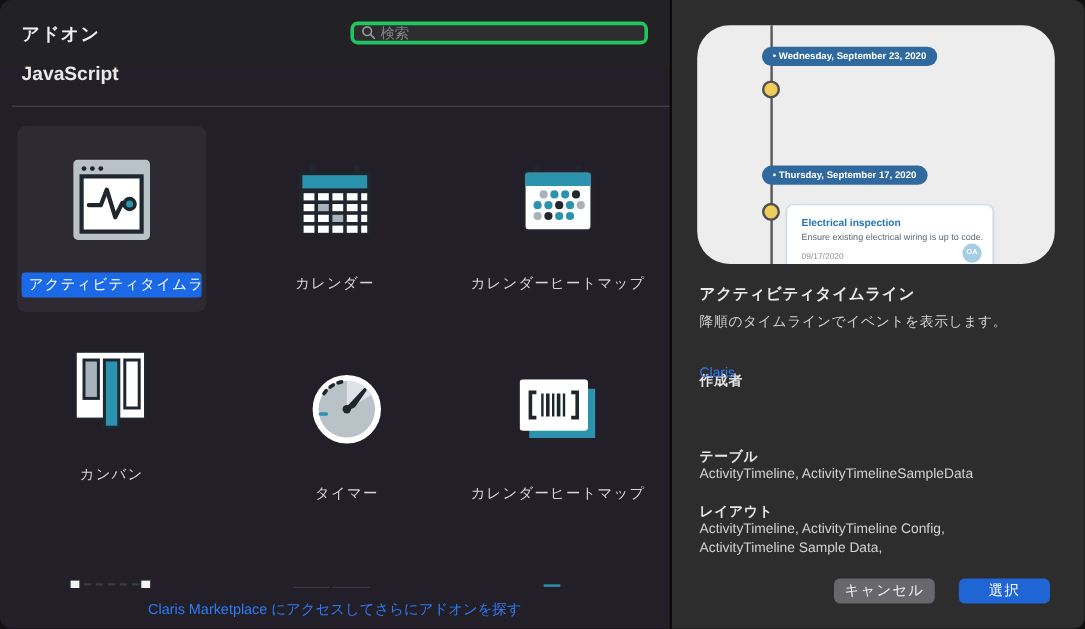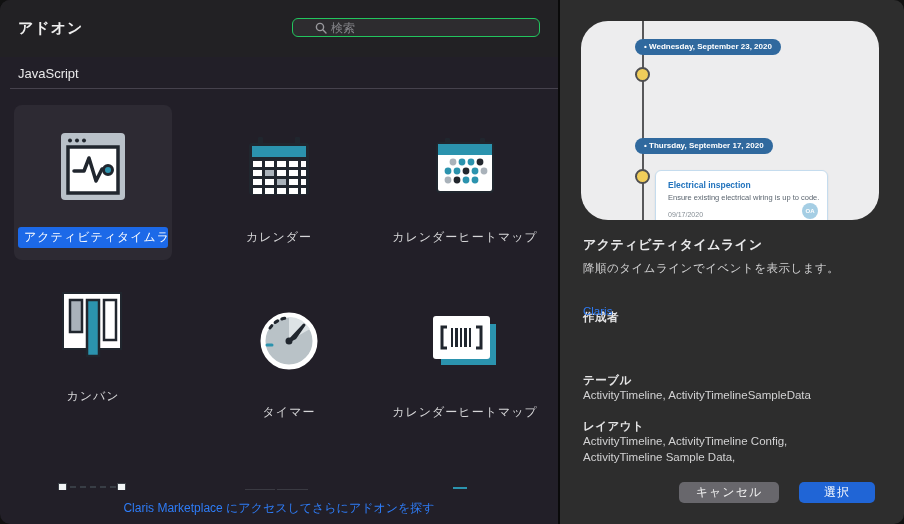--- a/index.html
+++ b/index.html
@@ -5,26 +5,26 @@
   * { margin:0; padding:0; box-sizing:border-box; }
   html,body { width:904px; height:524px; background:#111; }
   body { font-family:"Liberation Sans","DejaVu Sans",sans-serif; }
   .app { position:relative; width:904px; height:524px; border-radius:10px; overflow:hidden; display:flex; }
 
   
   .left-panel { position:relative; width:558px; height:524px; background:#221f28; }
   .left-header { position:absolute; top:0; left:0; width:558px; height:57px; background:#222124; }
   .page-title { position:absolute; left:18px; top:19px; font-size:15px; font-weight:bold; color:#efefef; letter-spacing:1px; }
   .search-box { position:absolute; left:292px; top:18px; width:248px; height:19px; background:rgba(255,255,255,0.05);
-                border:1px solid #22c55e; border-radius:6px; display:flex; align-items:center; padding:0 22px; }
+                border:3px solid #22c55e; border-radius:6px; display:flex; align-items:flex-start; padding:0 6px; }
   .search-box svg { flex:0 0 auto; margin-right:4px; }
   .search-box input { flex:1; background:transparent; border:none; outline:none; color:#ddd; font-size:12px; min-width:0; }
   .search-box input::placeholder { color:#85858a; }
 
-  .section-title { position:absolute; left:18px; top:66px; font-size:13px; font-weight:normal; color:#e9e9ea; }
+  .section-title { position:absolute; left:18px; top:54px; font-size:16px; font-weight:bold; color:#e9e9ea; }
   .section-divider { position:absolute; left:10px; right:0; top:88px; height:1px; background:#46424d; }
 
   .grid-cell { position:absolute; width:186px; height:155px; }
   .tile-bg { position:absolute; left:14px; right:14px; top:0; bottom:0; border-radius:8px; background:#2d2a33; }
   .tile-icon { position:absolute; left:0; width:100%; top:24px; height:74px; display:flex; align-items:center; justify-content:center; }
   .tile-label-row { position:absolute; left:0; width:100%; top:122px; text-align:center; }
   .tile-label { font-size:12px; color:#d6d6d8; letter-spacing:1px; }
   .tile-label-pill { display:inline-block; max-width:150px; overflow:hidden; white-space:nowrap; background:#1c69e8;
                      color:#fff; font-size:12px; letter-spacing:1px; padding:2px 6px; border-radius:3px; }
 
@@ -56,21 +56,21 @@
 
   .d-title { position:absolute; left:23px; top:236px; font-size:13px; font-weight:bold; color:#e9e9ea; letter-spacing:0.5px; }
   .d-desc  { position:absolute; left:23px; top:261px; font-size:11.5px; color:#d2d2d3; letter-spacing:0.5px; }
   .d-label { position:absolute; left:23px; font-size:11.5px; font-weight:bold; color:#e4e4e5; letter-spacing:0.5px; }
   .d-value { position:absolute; left:23px; font-size:11.5px; color:#d2d2d3; }
   .d-link  { position:absolute; left:23px; top:305px; font-size:11.5px; color:#2f7cf6; cursor:pointer; }
 
   .btn-row { position:absolute; right:29px; top:482px; display:flex; gap:20px; }
   .btn { height:21px; border:none; border-radius:5px; font-size:12px; letter-spacing:1px; cursor:pointer;
          font-family:"Liberation Sans","DejaVu Sans",sans-serif; }
-  .btn-cancel { width:100px; background:#68676c; color:#f0f0f0; }
+  .btn-cancel { width:84px; background:#68676c; color:#f0f0f0; }
   .btn-select { width:76px; background:#2065d6; color:#fff; }
 </style>
 </head>
 <body>
 
 <div class="app">
 
   <div class="left-panel">
     <div class="left-header">
       <div class="page-title">アドオン</div>

